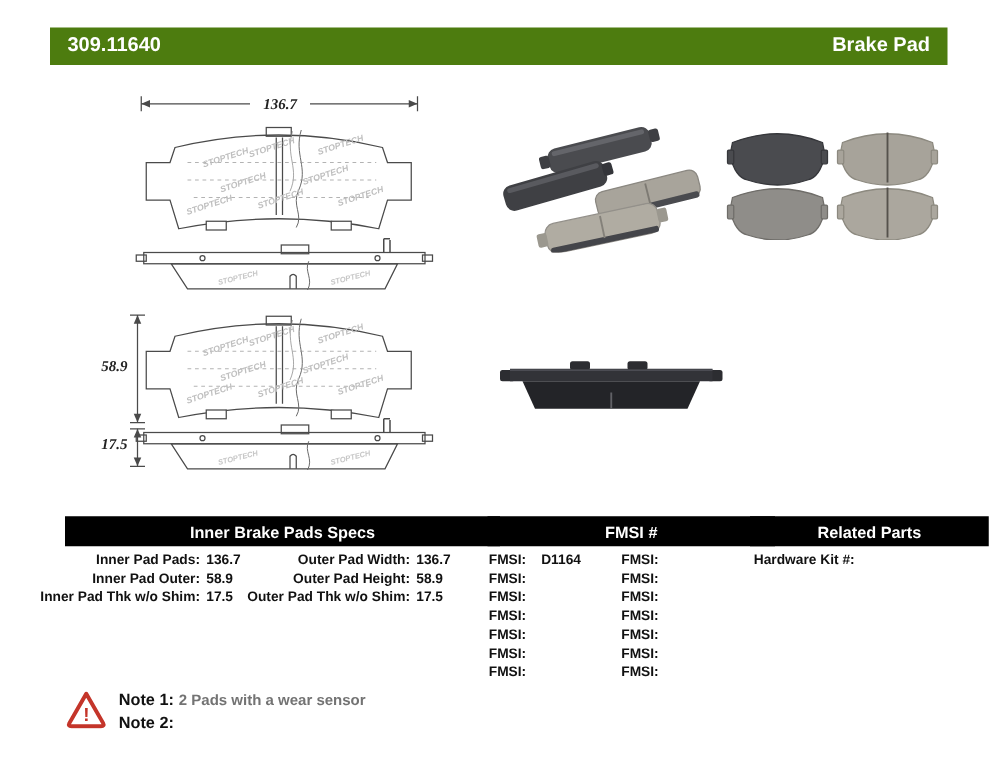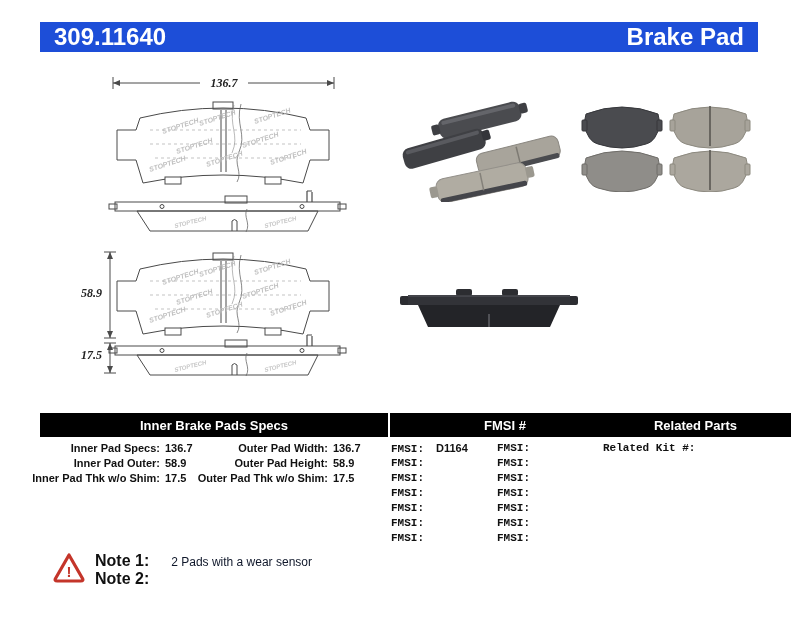--- a/index.html
+++ b/index.html
@@ -1,48 +1,48 @@
 <!DOCTYPE html>
 <html><head>
 <meta charset="utf-8">
 <style>
   html,body{margin:0;padding:0;background:#fff;}
   .page{position:relative;width:800px;height:619px;background:#fff;overflow:hidden;
         font-family:"Liberation Sans",sans-serif;color:#111;}
   .abs{position:absolute;}
 
   
-  .topbar{left:40px;top:22px;width:718px;height:30px;background:#1d4ed8;color:#fff;
+  .topbar{left:40px;top:22px;width:718px;height:30px;background:#4d7c0f;color:#fff;
           display:flex;justify-content:space-between;align-items:center;
-          padding:0 14px;box-sizing:border-box;font-size:24px;font-weight:bold;}
+          padding:0 14px;box-sizing:border-box;font-size:16px;font-weight:bold;}
 
   
   .dim{font-family:"Liberation Serif",serif;font-style:italic;font-weight:bold;
        font-size:12px;color:#222;text-align:center;}
   .dim-right{text-align:right;}
 
   
   .thbar{height:24px;background:#000;color:#fff;font-weight:bold;font-size:13px;
          display:flex;align-items:center;box-sizing:border-box;}
   .thbar .half{flex:1;text-align:center;}
   .thbar .full{flex:1;text-align:center;}
 
   
   .speccol{font-size:11px;font-weight:bold;line-height:15px;white-space:nowrap;}
   .srow{display:flex;height:15px;align-items:baseline;}
   .sl{display:inline-block;text-align:right;}
   .col-inner .sl{width:130px;}
   .col-outer .sl{width:132px;}
   .sv{margin-left:5px;}
-  .fmsirow .sl{width:auto;text-align:center;font-family:Liberation Mono, monospace;}
+  .fmsirow .sl{width:auto;text-align:center;}
   .fmsirow .sv{margin-left:12px;}
 
   
-  .notelbl{font-size:16px;font-weight:bold;color:#111;}
-  .notetext{font-size:12px;font-weight:normal;color:#0f172a;margin-left:22px;}
+  .notelbl{font-size:13px;font-weight:bold;color:#111;}
+  .notetext{font-size:12px;font-weight:bold;color:#737373;margin-left:4px;}
   .noterow{display:flex;align-items:baseline;}
 
   svg text.wm{fill:#bfbfbf;font-size:7px;font-style:italic;font-weight:bold;
               font-family:"Liberation Sans",sans-serif;}
   svg text.wm2{fill:#c7c7c7;font-size:6px;font-style:italic;font-weight:bold;
               font-family:"Liberation Sans",sans-serif;}
 </style>
 </head>
 <body>
 
@@ -176,33 +176,33 @@
     <rect x="2" y="12" width="12" height="9" rx="2" fill="#2c2d31"></rect>
     <rect x="168" y="12" width="12" height="9" rx="2" fill="#2c2d31"></rect>
     <rect x="10" y="11" width="162" height="10" fill="#323338"></rect>
     <rect x="58" y="5" width="16" height="7" rx="2" fill="#2c2d31"></rect>
     <rect x="104" y="5" width="16" height="7" rx="2" fill="#2c2d31"></rect>
     <path d="M20,21 L162,21 L152,43 L30,43 Z" fill="#232428"></path>
     <line x1="91" y1="43" x2="91" y2="30" stroke="#606166" stroke-width="1.5"></line>
     <line x1="10" y1="12" x2="172" y2="12" stroke="#55565c" stroke-width="1"></line>
   </svg>
 
-  <div class="abs thbar" style="left:40px;top:413px;width:348px">
+  <div class="abs thbar" style="left:52px;top:413px;width:348px">
     <span class="half">Inner Brake Pads Specs</span>
   </div>
   <div class="abs thbar" style="left:390px;top:413px;width:230px">
     <span class="full">FMSI #</span>
   </div>
   <div class="abs thbar" style="left:600px;top:413px;width:191px">
     <span class="full">Related Parts</span>
   </div>
 
   <div class="abs speccol col-inner" style="left:30px;top:441px">
     <div class="srow">
-      <span class="sl">Inner Pad Specs:</span>
+      <span class="sl">Inner Pad Pads:</span>
       <span class="sv">136.7</span>
     </div>
     <div class="srow">
       <span class="sl">Inner Pad Outer:</span>
       <span class="sv">58.9</span>
     </div>
     <div class="srow">
       <span class="sl">Inner Pad Thk w/o Shim:</span>
       <span class="sv">17.5</span>
     </div>
@@ -280,21 +280,21 @@
       <span class="sv"></span>
     </div>
     <div class="srow fmsirow">
       <span class="sl">FMSI:</span>
       <span class="sv"></span>
     </div>
   </div>
 
   <div class="abs speccol" style="left:603px;top:441px">
     <div class="srow fmsirow">
-      <span class="sl">Related Kit #:</span>
+      <span class="sl">Hardware Kit #:</span>
       <span class="sv"></span>
     </div>
   </div>
 
   <svg class="abs" style="left:53px;top:552px" width="32" height="31" viewBox="0 0 32 31">
     <path d="M16,3 L29.5,26.5 Q30.8,29 27.8,29 L4.2,29 Q1.2,29 2.5,26.5 Z" fill="#ffffff" stroke="#c4352a" stroke-width="3.2" stroke-linejoin="round"></path>
     <text x="16" y="25" text-anchor="middle" font-family="Liberation Sans, sans-serif" font-size="15" font-weight="bold" fill="#c4352a">!</text>
   </svg>
 
   <div class="abs noterow" style="left:95px;top:552px">

